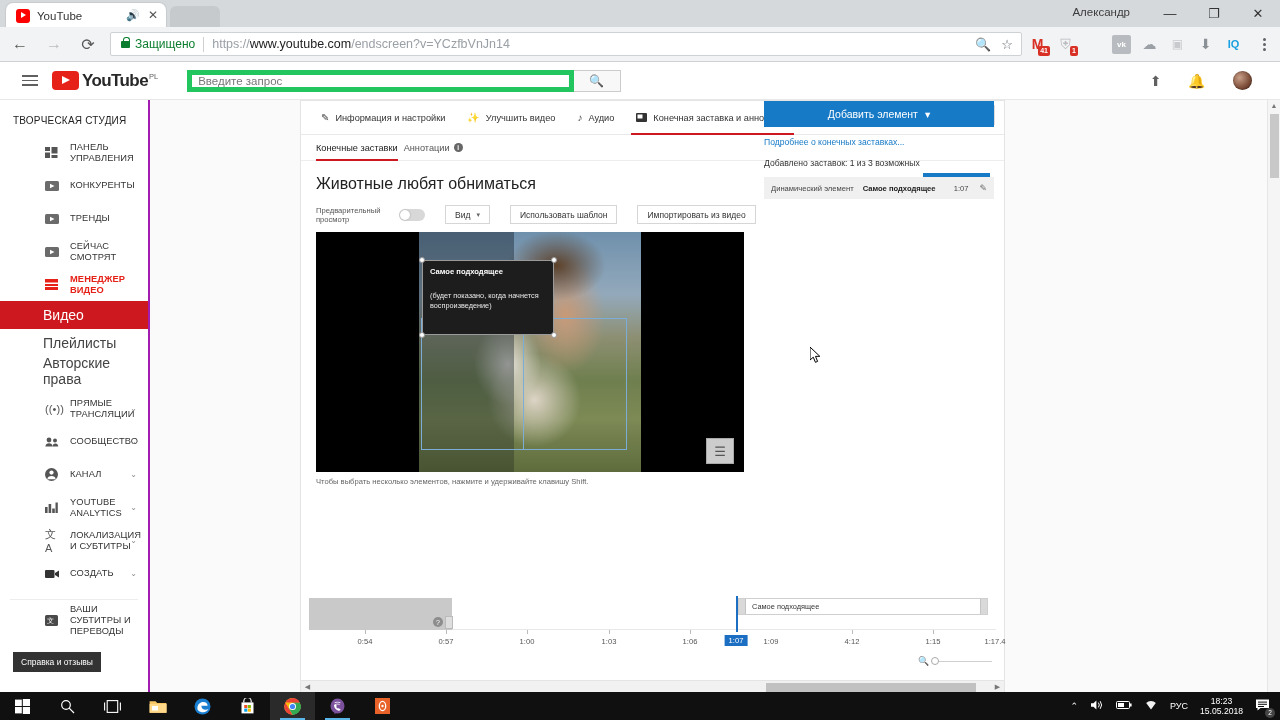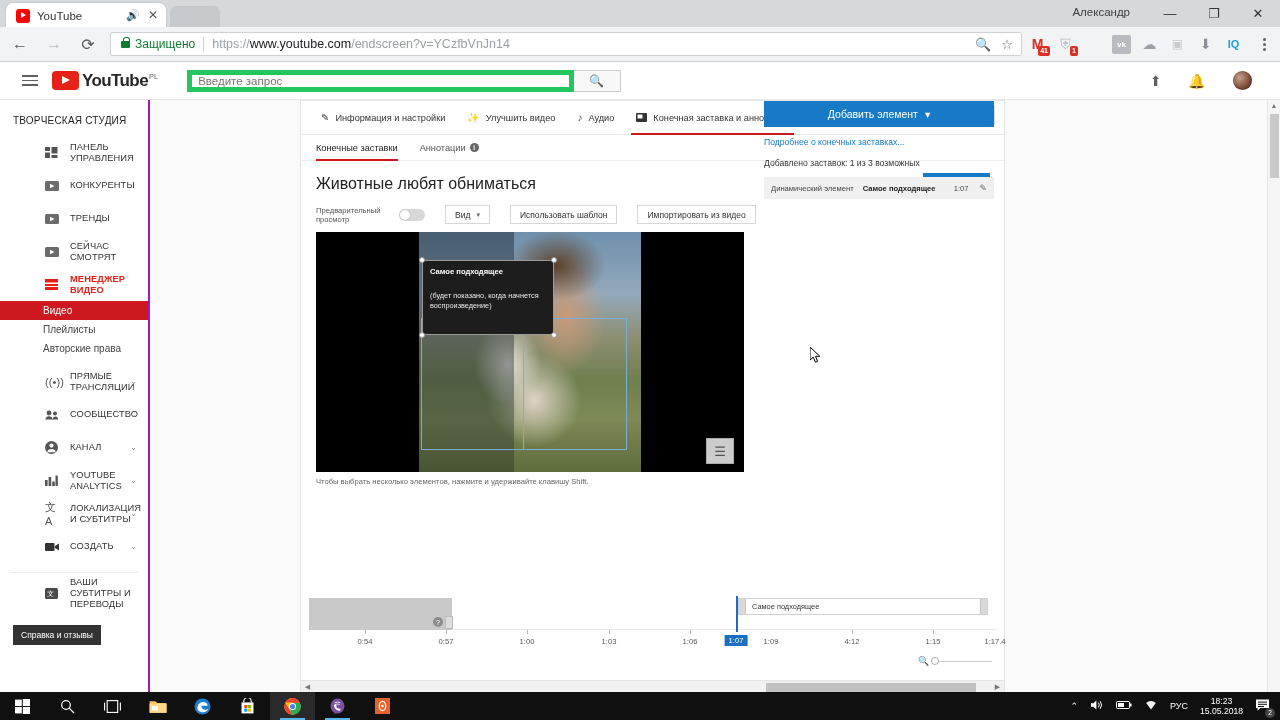--- a/index.html
+++ b/index.html
@@ -94,42 +94,42 @@
   .sidebar { width:150px; flex:none; background:#fff; border-right:2px solid #a21caf; padding-top:9px;
              font-size:9.3px; color:#333; }
   .sb-title { padding:6px 0 10px 13px; font-size:10px; letter-spacing:.2px; color:#222; }
   .sb-item { display:flex; align-items:center; height:33px; padding-left:13px; position:relative;
              letter-spacing:.1px;margin-left:32px; }
   .sb-item .sbico { width:16px; flex:none; display:flex; align-items:center; color:#555; font-size:11px; }
   .sb-item .sbtxt { margin-left:9px; line-height:11px; }
   .sb-item.active-red .sbtxt { color:#e62117; font-weight:bold; }
   .sb-item.active-red .sbico { color:#e62117; }
   .chev { position:absolute; right:11px; font-size:8px; color:#888; }
-  .sub-item { height:19px; padding-left:43px; display:flex; align-items:center; font-size:10px;
+  .sub-item { height:28px; padding-left:43px; display:flex; align-items:center; font-size:14px;
               color:#444; }
   .sub-item.sel { background:#cc181e; color:#fff; margin-left:0; }
   .sb-divider { height:1px; background:#ededed; margin:9px 10px 4px 10px; }
   .help-btn { margin:15px 0 0 13px; background:#333; color:#fff; font-size:8.5px; padding:5px 8px;
               display:inline-block; }
 
   
   .main { flex:1; padding:0 0 0 0; position:relative; }
   .card { position:absolute; left:150px; top:0; width:705px; min-height:505px; background:#fff;
           border:1px solid #e4e4e4; }
   .tabsrow { display:flex; align-items:center; height:34px; border-bottom:1px solid #e9e9e9;
              padding-left:9px; position:relative; }
   .tabitem { display:flex; align-items:center; height:34px; padding:0 11px; font-size:9.2px;
              color:#333; position:relative; white-space:nowrap; }
   .tabitem .tico { margin-right:6px; font-size:10px; color:#444; display:flex; }
   .tabitem.active:after { content:""; position:absolute; left:6px; right:6px; bottom:0; height:2px;
              background:#cc181e; }
   .undo { position:absolute; right:9px; top:4px; width:25px; height:20px; border:1px solid #ddd;
           background:#fff; display:flex; align-items:center; justify-content:center; font-size:11px;
           color:#555; }
-  .subtabs { display:flex; align-items:center; height:26px; padding-left:15px; gap:22px;
+  .subtabs { display:flex; align-items:center; height:26px; padding-left:15px; gap:6px;
              border-bottom:1px solid #ededed; }
   .subtab { font-size:9.2px; color:#555; height:26px; display:flex; align-items:center;
             position:relative; }
   .subtab.active { color:#222; }
   .subtab.active:after { content:""; position:absolute; left:0; right:0; bottom:0; height:2px;
             background:#cc181e; }
   .infodot { display:inline-flex; align-items:center; justify-content:center; width:9px; height:9px;
             border-radius:50%; background:#666; color:#fff; font-size:6.5px; margin-left:4px;
             font-weight:bold; }
 

